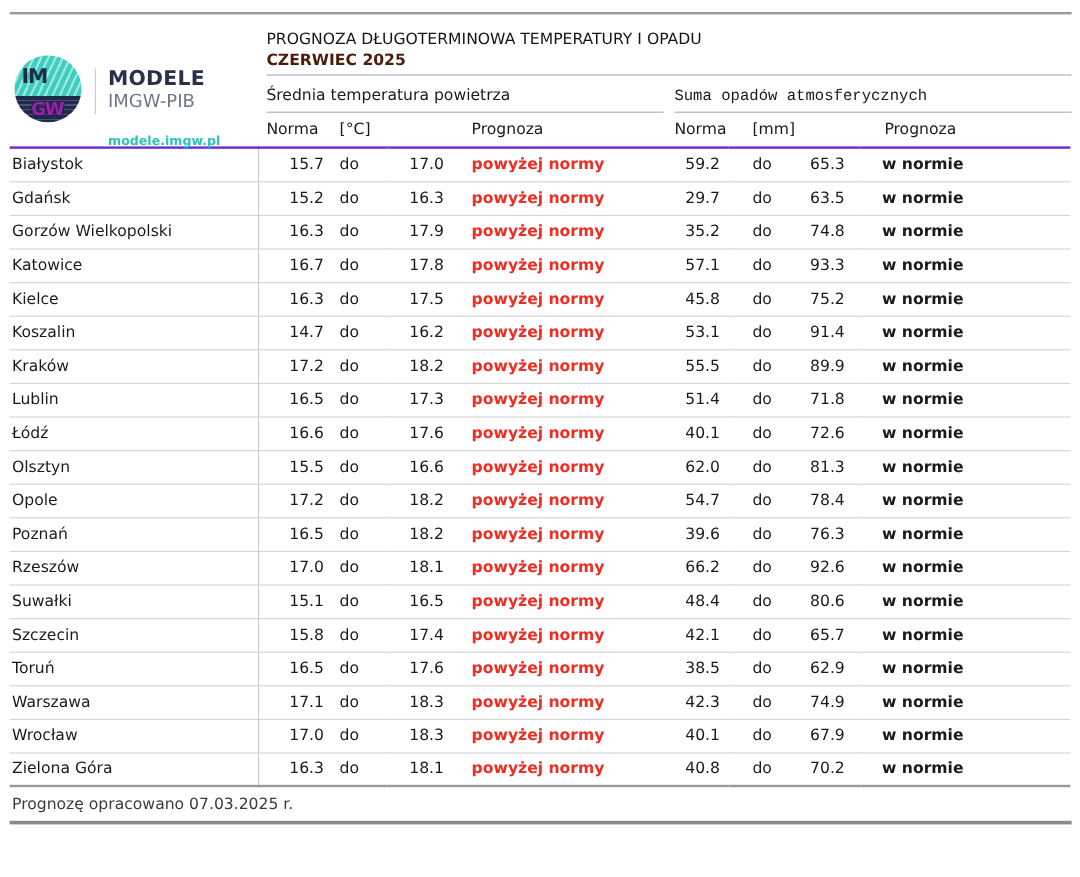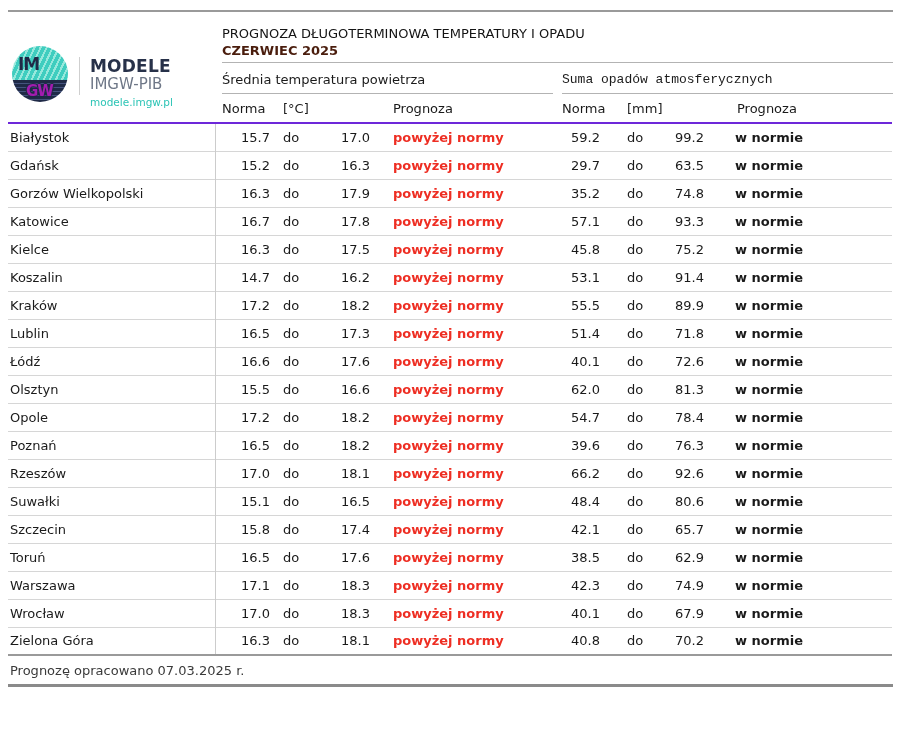--- a/index.html
+++ b/index.html
@@ -26,21 +26,21 @@
     background:repeating-linear-gradient(180deg, var(--navy) 0 3px, #45547e 3px 4px); }
   .logo-im { left:18px; top:54px; font-size:17px; font-weight:bold; color:var(--navy);
              letter-spacing:-1px; }
   .logo-gw { left:26px; top:82px; font-size:15px; font-weight:bold; color:#a21caf;
              letter-spacing:-1px;
              text-shadow:-1px 0 1px var(--navy),1px 0 1px var(--navy),0 -1px 1px var(--navy),0 1px 1px var(--navy); }
   .logo-divider { left:79px; top:57px; width:1px; height:38px; background:#cfcfcf; }
   .brand-block { left:90px; top:58px; line-height:1.05; }
   .brand { font-size:17px; font-weight:bold; color:#273149; letter-spacing:0.2px; }
   .org   { font-size:15px; color:#6e7787; margin-top:1px; }
-  .url   { font-size:10.5px; font-weight:normal; color:var(--teal-text); margin-top:4px; }
+  .url   { font-size:10.5px; font-weight:bold; color:var(--teal-text); margin-top:20px; }
 
   
   .title1 { left:222px; top:26px; color:#141414; }
   .title2 { left:222px; top:43px; font-weight:bold; color:var(--month-color); }
   .sec-temp   { left:222px; top:72px; }
   .sec-precip { left:562px; top:72px;font-family:Liberation Mono, monospace; }
   .ch-norma1 { left:222px; top:101px; }
   .ch-unit1  { left:283px; top:101px; }
   .ch-prog1  { left:393px; top:101px; }
   .ch-norma2 { left:562px; top:101px; }
@@ -118,21 +118,21 @@
   </colgroup>
   <tbody>
   <tr>
     <td class="city">Białystok</td>
     <td class="num tmin">15.7</td>
     <td class="tdo">do</td>
     <td class="num tmax">17.0</td>
     <td class="tprog">powyżej normy</td>
     <td class="num pmin">59.2</td>
     <td class="pdo">do</td>
-    <td class="num pmax">99.2</td>
+    <td class="num pmax">65.3</td>
     <td class="pprog">w normie</td>
   </tr>
 
   <tr>
     <td class="city">Gdańsk</td>
     <td class="num tmin">15.2</td>
     <td class="tdo">do</td>
     <td class="num tmax">16.3</td>
     <td class="tprog">powyżej normy</td>
     <td class="num pmin">29.7</td>

